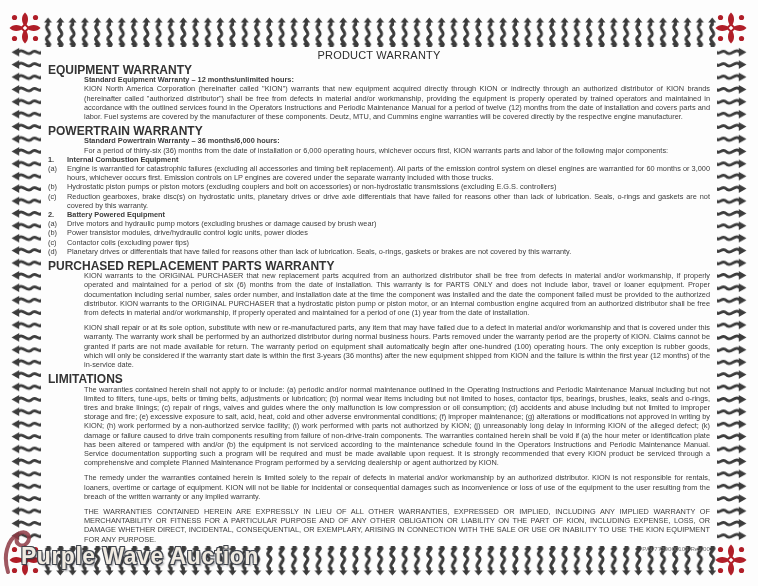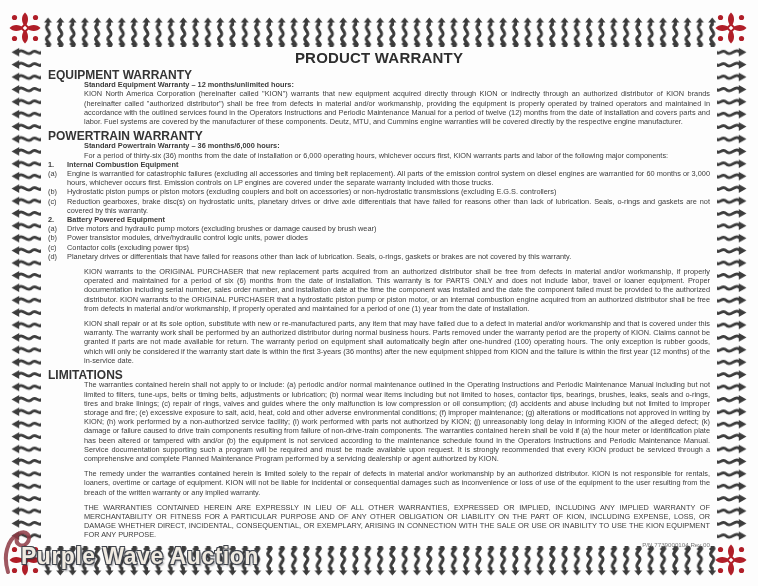--- a/index.html
+++ b/index.html
@@ -14,21 +14,21 @@
   .bstrip.bottom { left:42px;  top:546px; transform:scale(1,-1); }
   .bstrip.left   { left:11px;  top:46px;  }
   .bstrip.right  { left:717px; top:46px;  transform:scale(-1,1); }
   .corner.tl { left:8px;   top:11px;  }
   .corner.tr { left:714px; top:11px;  }
   .corner.bl { left:8px;   top:543px; }
   .corner.br { left:714px; top:543px; }
   
   .content { position:absolute; left:48px; top:49px; width:662px; }
   .title {
-    font-size:15px; font-weight:bold; text-align:center;
+    font-size:11px; font-weight:normal; text-align:center;
     margin:0 0 5px 0; color:#2e2e2e; letter-spacing:.2px;
   }
   .sec { margin:0 0 6px 0; }
   .sec h2 { font-size:12px; font-weight:bold; margin:0; line-height:9.2px; color:#343434; }
   p { margin:0; font-size:7.35px; line-height:9.2px; text-align:justify;padding-left:36px; }
   .bold { font-weight:bold; }
   .li, .numrow { display:flex; font-size:7.35px; line-height:9.2px; }
   .li .mk, .numrow .mk { flex:none; width:19px; }
   .li .it { flex:1; text-align:justify; }
   .numrow { font-weight:bold; }
@@ -157,20 +157,21 @@
         <span class="mk">(c)</span>
         <span class="it">Contactor coils (excluding power tips)</span>
       </div>
       <div class="li">
         <span class="mk">(d)</span>
         <span class="it">Planetary drives or differentials that have failed for reasons other than lack of lubrication. Seals, o-rings, gaskets or brakes are not covered by this warranty.</span>
       </div>
     </section>
 
     <section class="sec">
+      <h2>PURCHASED REPLACEMENT PARTS WARRANTY</h2>
       <p>KION warrants to the ORIGINAL PURCHASER that new replacement parts acquired from an authorized distributor shall be free from defects in material and/or workmanship, if properly operated and maintained for a period of six (6) months from the date of installation. This warranty is for PARTS ONLY and does not include labor, travel or loaner equipment. Proper documentation including serial number, sales order number, and installation date at the time the component was installed and the date the component failed must be provided to the authorized distributor. KION warrants to the ORIGINAL PURCHASER that a hydrostatic piston pump or piston motor, or an internal combustion engine acquired from an authorized distributor shall be free from defects in material and/or workmanship, if properly operated and maintained for a period of one (1) year from the date of installation.</p>
     </section>
 
     <section class="sec">
       <p>KION shall repair or at its sole option, substitute with new or re-manufactured parts, any item that may have failed due to a defect in material and/or workmanship and that is covered under this warranty. The warranty work shall be performed by an authorized distributor during normal business hours. Parts removed under the warranty period are the property of KION. Claims cannot be granted if parts are not made available for return. The warranty period on equipment shall automatically begin after one-hundred (100) operating hours. The only exception is rubber goods, which will only be considered if the warranty start date is within the first 3-years (36 months) after the new equipment shipped from KION and the failure is within the first year (12 months) of the in-service date.</p>
     </section>
 
     <section class="sec">
       <h2>LIMITATIONS</h2>
       <p>The warranties contained herein shall not apply to or include: (a) periodic and/or normal maintenance outlined in the Operating Instructions and Periodic Maintenance Manual including but not limited to filters, tune-ups, belts or timing belts, adjustments or lubrication; (b) normal wear items including but not limited to hoses, contactor tips, bearings, brushes, leaks, seals and o-rings, tires and brake linings; (c) repair of rings, valves and guides where the only malfunction is low compression or oil consumption; (d) accidents and abuse including but not limited to improper storage and fire; (e) excessive exposure to salt, acid, heat, cold and other adverse environmental conditions; (f) improper maintenance; (g) alterations or modifications not approved in writing by KION; (h) work performed by a non-authorized service facility; (i) work performed with parts not authorized by KION; (j) unreasonably long delay in informing KION of the alleged defect; (k) damage or failure caused to drive train components resulting from failure of non-drive-train components. The warranties contained herein shall be void if (a) the hour meter or identification plate has been altered or tampered with and/or (b) the equipment is not serviced according to the maintenance schedule found in the Operators Instructions and Periodic Maintenance Manual. Service documentation supporting such a program will be required and must be made available upon request. It is strongly recommended that every KION product be serviced through a comprehensive and complete Planned Maintenance Program performed by a servicing dealership or agent authorized by KION.</p>

